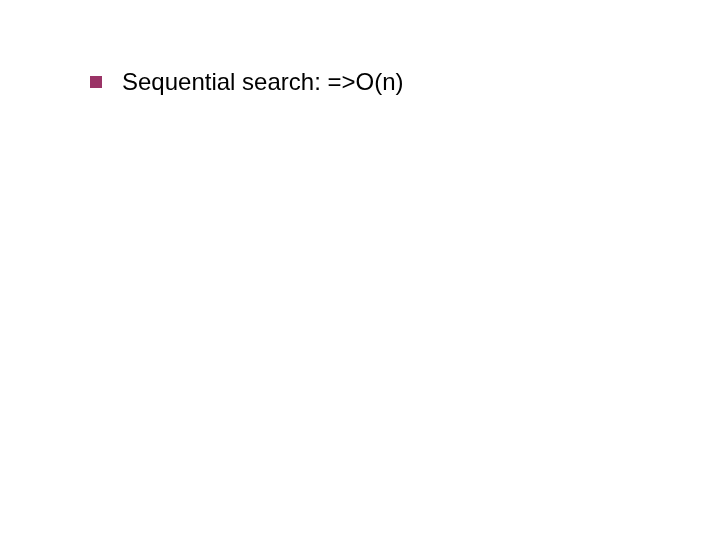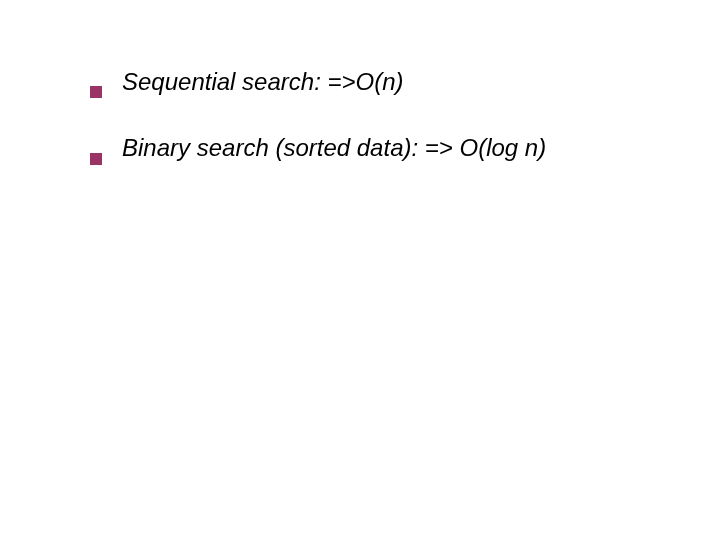--- a/index.html
+++ b/index.html
@@ -39,23 +39,22 @@
     letter-spacing: 0.5px;
     color: #000;
   }
   
   .body {
     margin-top: 38px;
     margin-left: 54px;
   }
   .bullet-row {
     display: flex;
-    align-items: flex-end;
+    align-items: flex-start;
     margin-bottom: 34px;
-    font-style: italic;
   }
   .bullet-row:last-child {
     margin-bottom: 0;
   }
   .bullet-mark {
     flex: 0 0 auto;
     width: 12px;
     height: 12px;
     background: #9a3366; 
     margin-top: 10px;
@@ -73,21 +72,17 @@
 <div class="slide">
 
 
   <div class="body">
 
     <div class="bullet-row">
       <div class="bullet-mark"></div>
       <div class="bullet-text">Sequential search: =&gt;O(n)</div>
     </div>
 
-    <div class="bullet-row">
-      <div class="bullet-mark"></div>
-      <div class="bullet-text">Binary search (sorted data): =&gt; O(log n)</div>
-    </div>
 
 
   </div>
 
 </div>
 
 </body></html>

